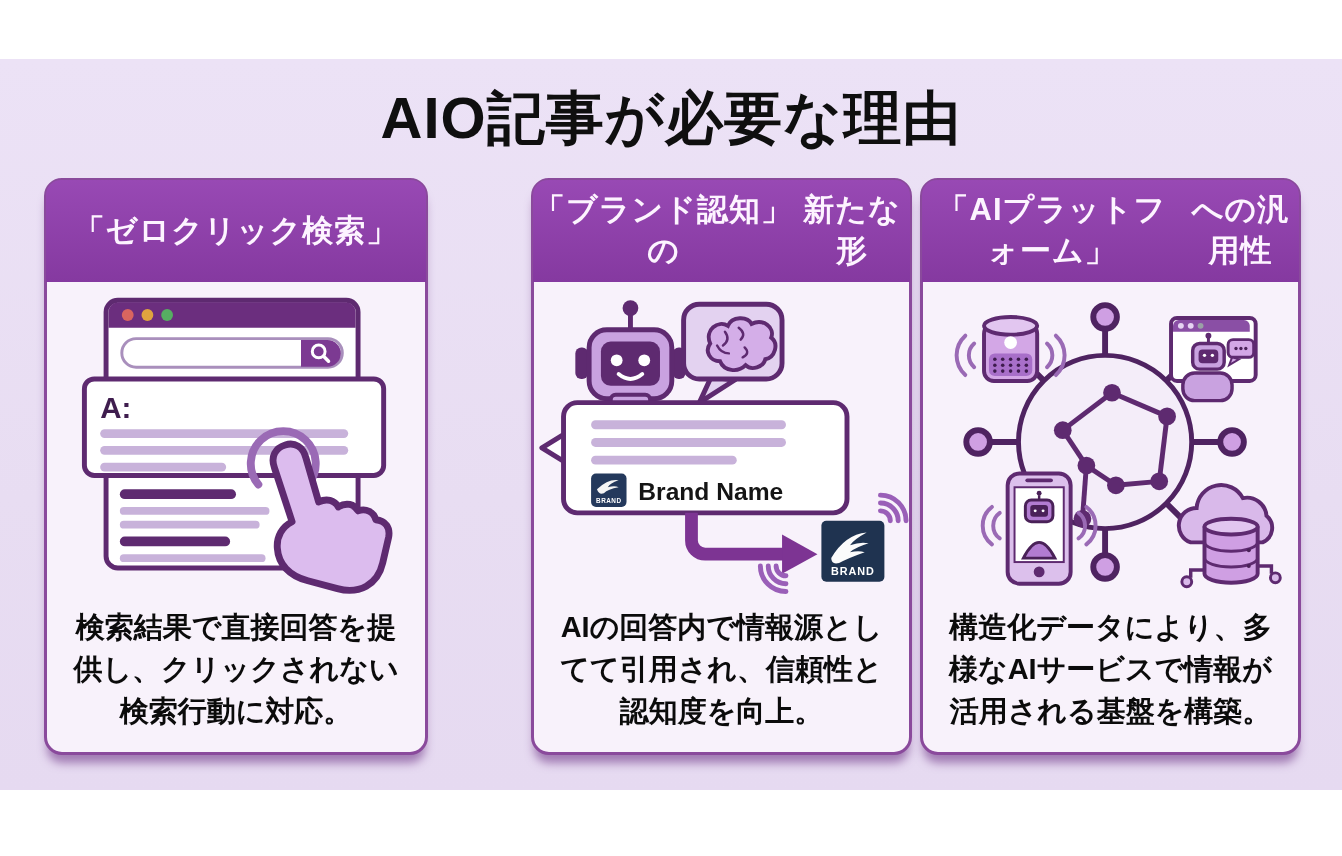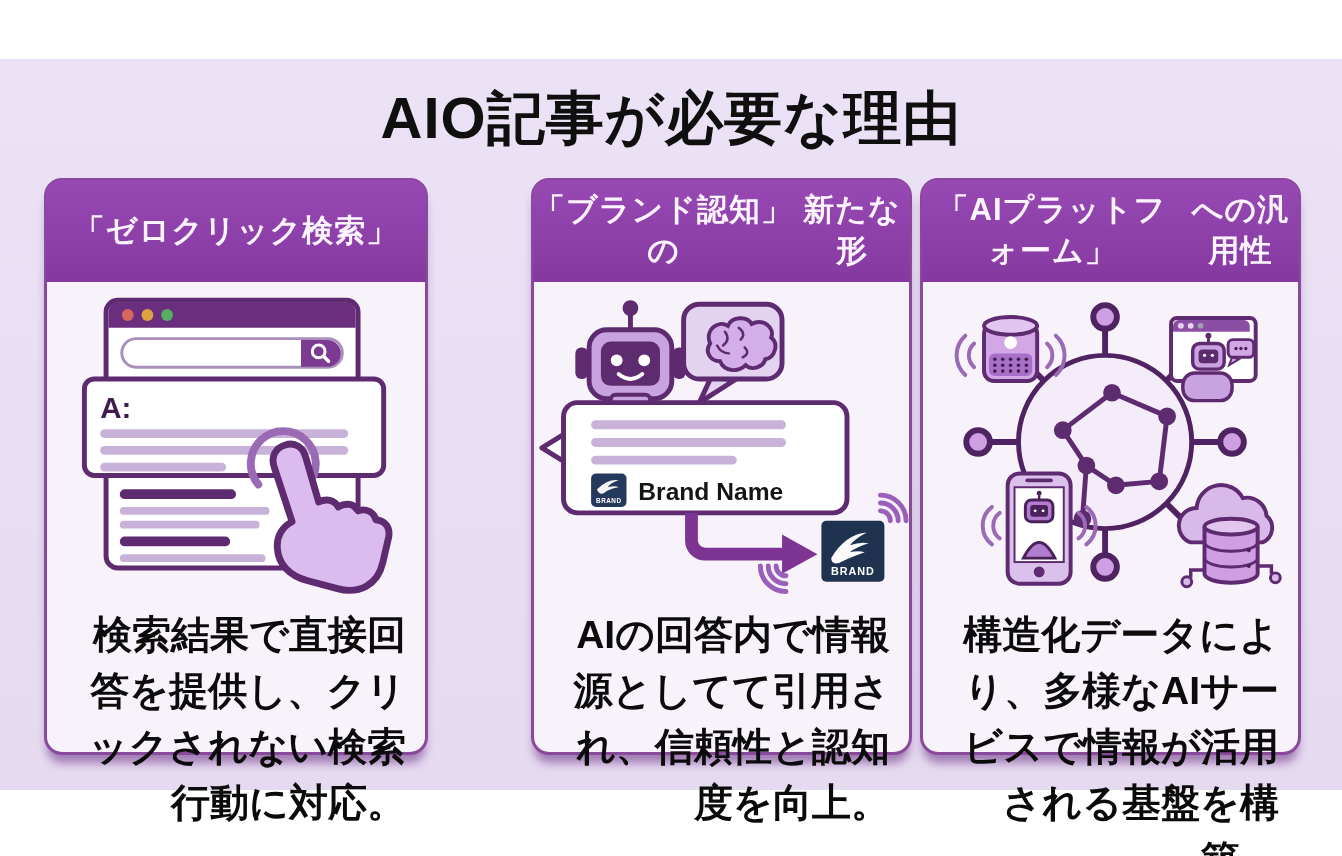--- a/index.html
+++ b/index.html
@@ -30,22 +30,22 @@
     background:linear-gradient(180deg,#9849b4 0%,#8539a0 100%);
     border-radius:15px 15px 0 0;
     display:flex;flex-direction:row;justify-content:center;align-items:center;
     color:#fdf4ff;font-size:31px;font-weight:bold;line-height:1.32;
     text-align:center;letter-spacing:1px;
   }
   .card-illust{height:317px;position:relative;}
   .card-illust svg{position:absolute;left:0;top:0;width:100%;height:100%;}
   .card-text{
     padding:8px 19px 0 19px;
-    font-size:39px;font-weight:bold;color:#0b0b0b;line-height:1.44;
-    letter-spacing:0px;text-align:right;
+    font-size:29px;font-weight:bold;color:#0b0b0b;line-height:1.44;
+    letter-spacing:0px;text-align:center;
   }
 </style>
 </head>
 <body>
 
 <div class="band"></div>
 
 <div class="title">AIO記事が必要な理由</div>
 
 <div class="card card1">

